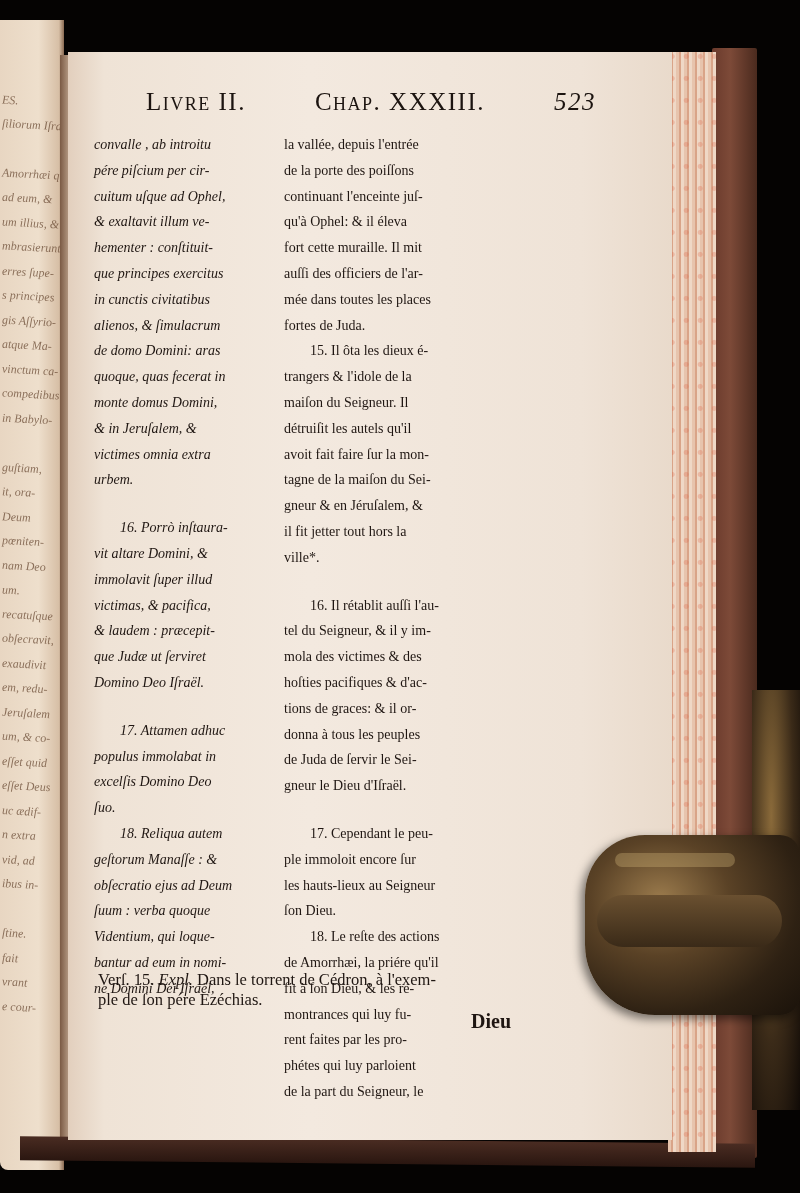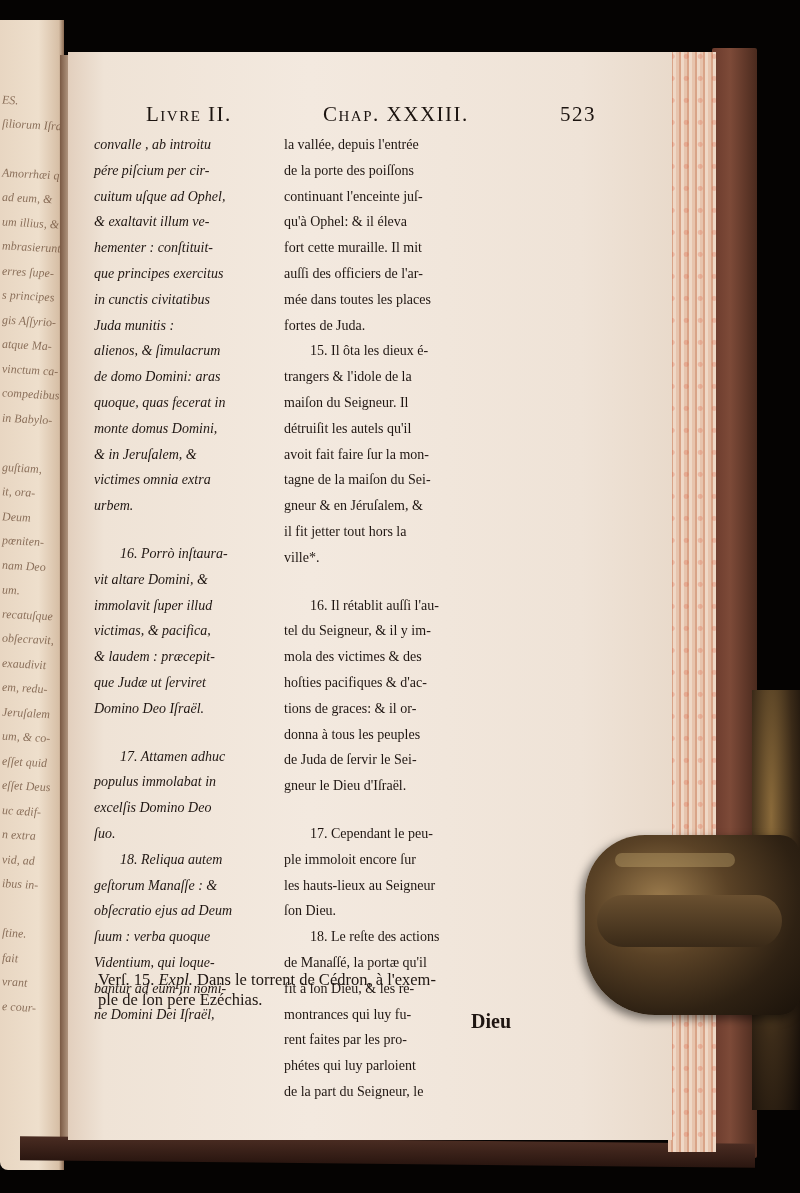--- a/index.html
+++ b/index.html
@@ -42,26 +42,26 @@
   .fore-edge::after {
     content: ""; position: absolute; inset: 0;
     background: radial-gradient(circle at 30% 20%, rgba(220,90,60,.25) 0 2px, transparent 3px) 0 0/14px 22px;
   }
   .page {
     position: absolute; left: 68px; top: 52px; width: 604px; height: 1088px;
     background: linear-gradient(90deg, #e2cfbd 0%, #efe3d6 6%, #f3e9df 40%, #efe3d7 85%, #e9dacb 100%);
     color: #1f1612;
   }
   .running-head {
-    position: absolute; left: 78px; top: 50px; width: 450px;
-    font-size: 21px; letter-spacing: 1.5px; color: #1c1410;
+    position: absolute; left: 78px; top: 36px; width: 450px;
+    font-size: 25px; letter-spacing: 1.5px; color: #1c1410;
     display: flex; justify-content: space-between;
   }
   .running-head .sc { font-variant: small-caps; }
-  .folio { }
+  .folio { font-style: italic; }
   .col {
     position: absolute; font-size: 14px; line-height: 25.8px; white-space: nowrap;
   }
   .col-latin { left: 26px; top: 80px; width: 195px; font-style: italic; }
   .col-french { left: 216px; top: 80px; width: 240px; }
   .line { display: block; height: 25.8px; }
   .indent { padding-left: 26px; }
   .gap { height: 22px; display:block; }
   .notes {
     position: absolute; left: 30px; top: 918px; width: 430px;
@@ -148,21 +148,20 @@
   </div>
 
   <div class="col col-latin" id="latinCol">
       <span class="line">convalle , ab introitu</span>
       <span class="line">pére piſcium per cir-</span>
       <span class="line">cuitum uſque ad Ophel,</span>
       <span class="line">&amp; exaltavit illum ve-</span>
       <span class="line">hementer : conſtituit-</span>
       <span class="line">que principes exercitus</span>
       <span class="line">in cunctis civitatibus</span>
-      <span class="line">Juda munitis :</span>
       <span class="line">alienos, &amp; ſimulacrum</span>
       <span class="line">de domo Domini: aras</span>
       <span class="line">quoque, quas fecerat in</span>
       <span class="line">monte domus Domini,</span>
       <span class="line">&amp; in Jeruſalem, &amp;</span>
       <span class="line">victimes omnia extra</span>
       <span class="line">urbem.</span>
       <span class="gap"></span>
       <span class="line indent">16. Porrò inſtaura-</span>
       <span class="line">vit altare Domini, &amp;</span>
@@ -210,21 +209,21 @@
       <span class="line">tions de graces: &amp; il or-</span>
       <span class="line">donna à tous les peuples</span>
       <span class="line">de Juda de ſervir le Sei-</span>
       <span class="line">gneur le Dieu d'Iſraël.</span>
       <span class="gap"></span>
       <span class="line indent">17. Cependant le peu-</span>
       <span class="line">ple immoloit encore ſur</span>
       <span class="line">les hauts-lieux au Seigneur</span>
       <span class="line">ſon Dieu.</span>
       <span class="line indent">18. Le reſte des actions</span>
-      <span class="line">de Manaſſé, la portæ qu'il</span>
+      <span class="line">de Amorrhæi, la priére qu'il</span>
       <span class="line">fit à ſon Dieu, &amp; les re-</span>
       <span class="line">montrances qui luy fu-</span>
       <span class="line">rent faites par les pro-</span>
       <span class="line">phétes qui luy parloient</span>
       <span class="line">de la part du Seigneur, le</span>
     </div>
 
   <div class="notes">
     <div>
       <span>Verſ. 15.</span>

